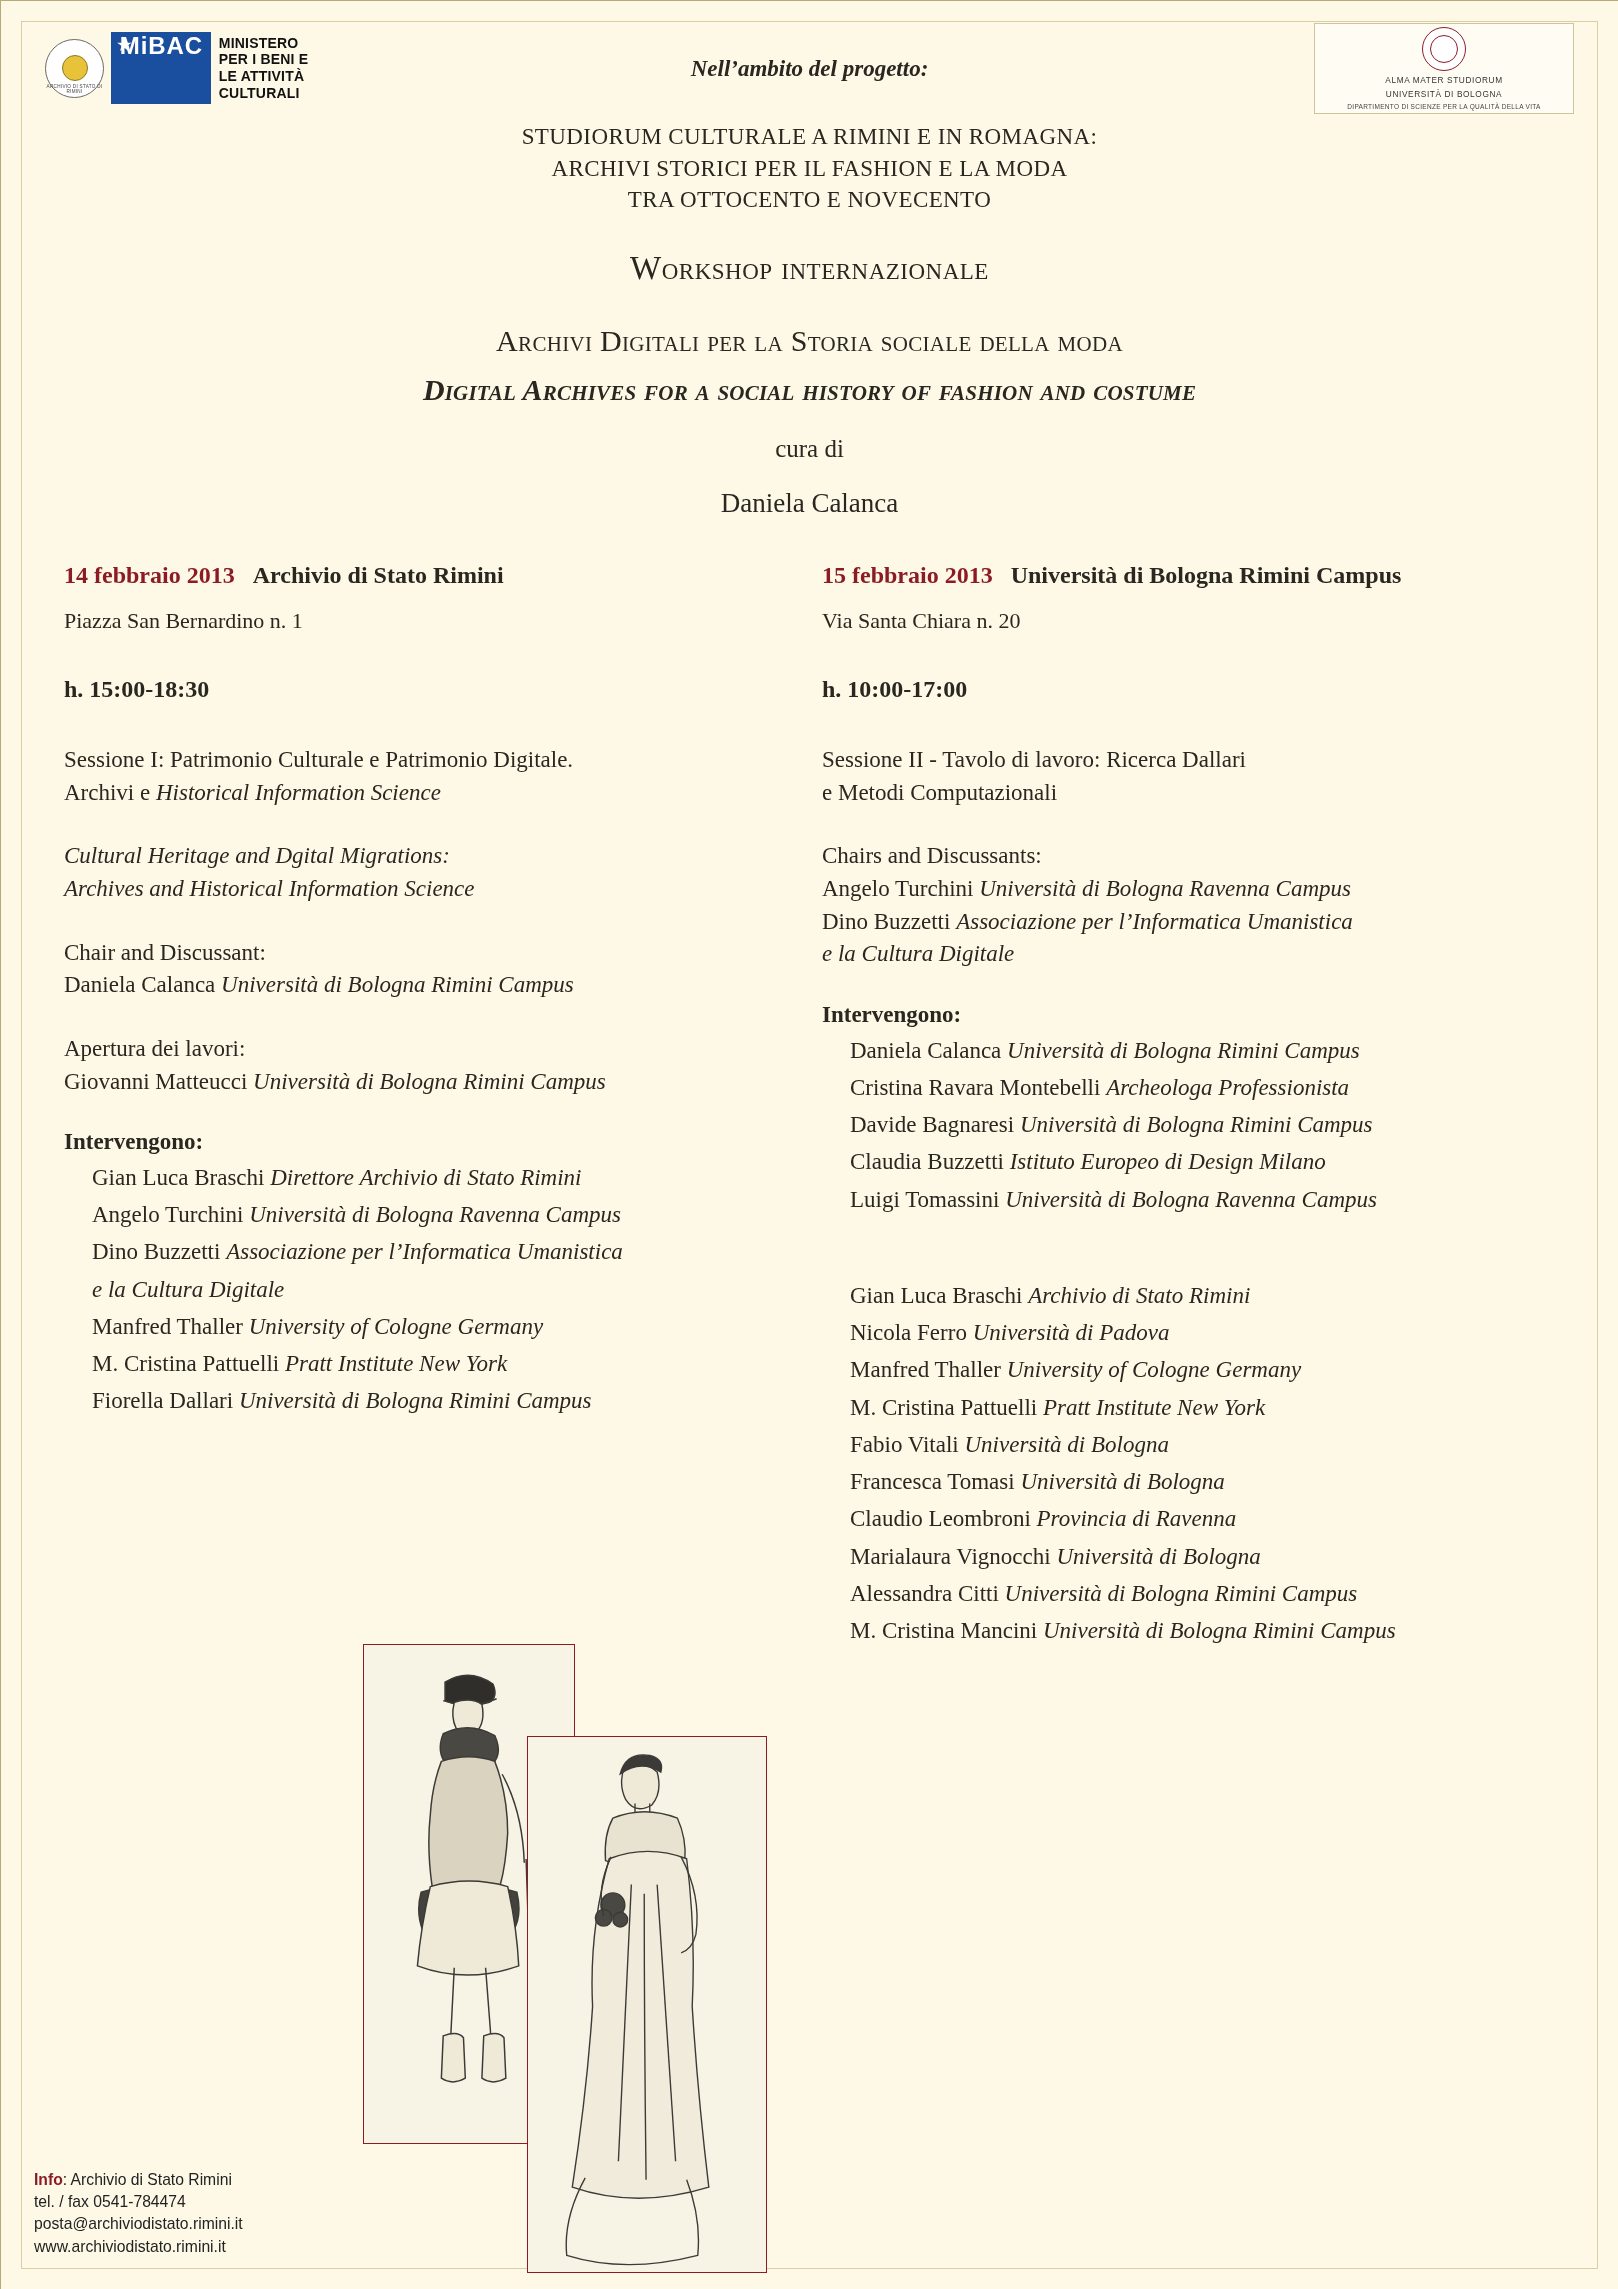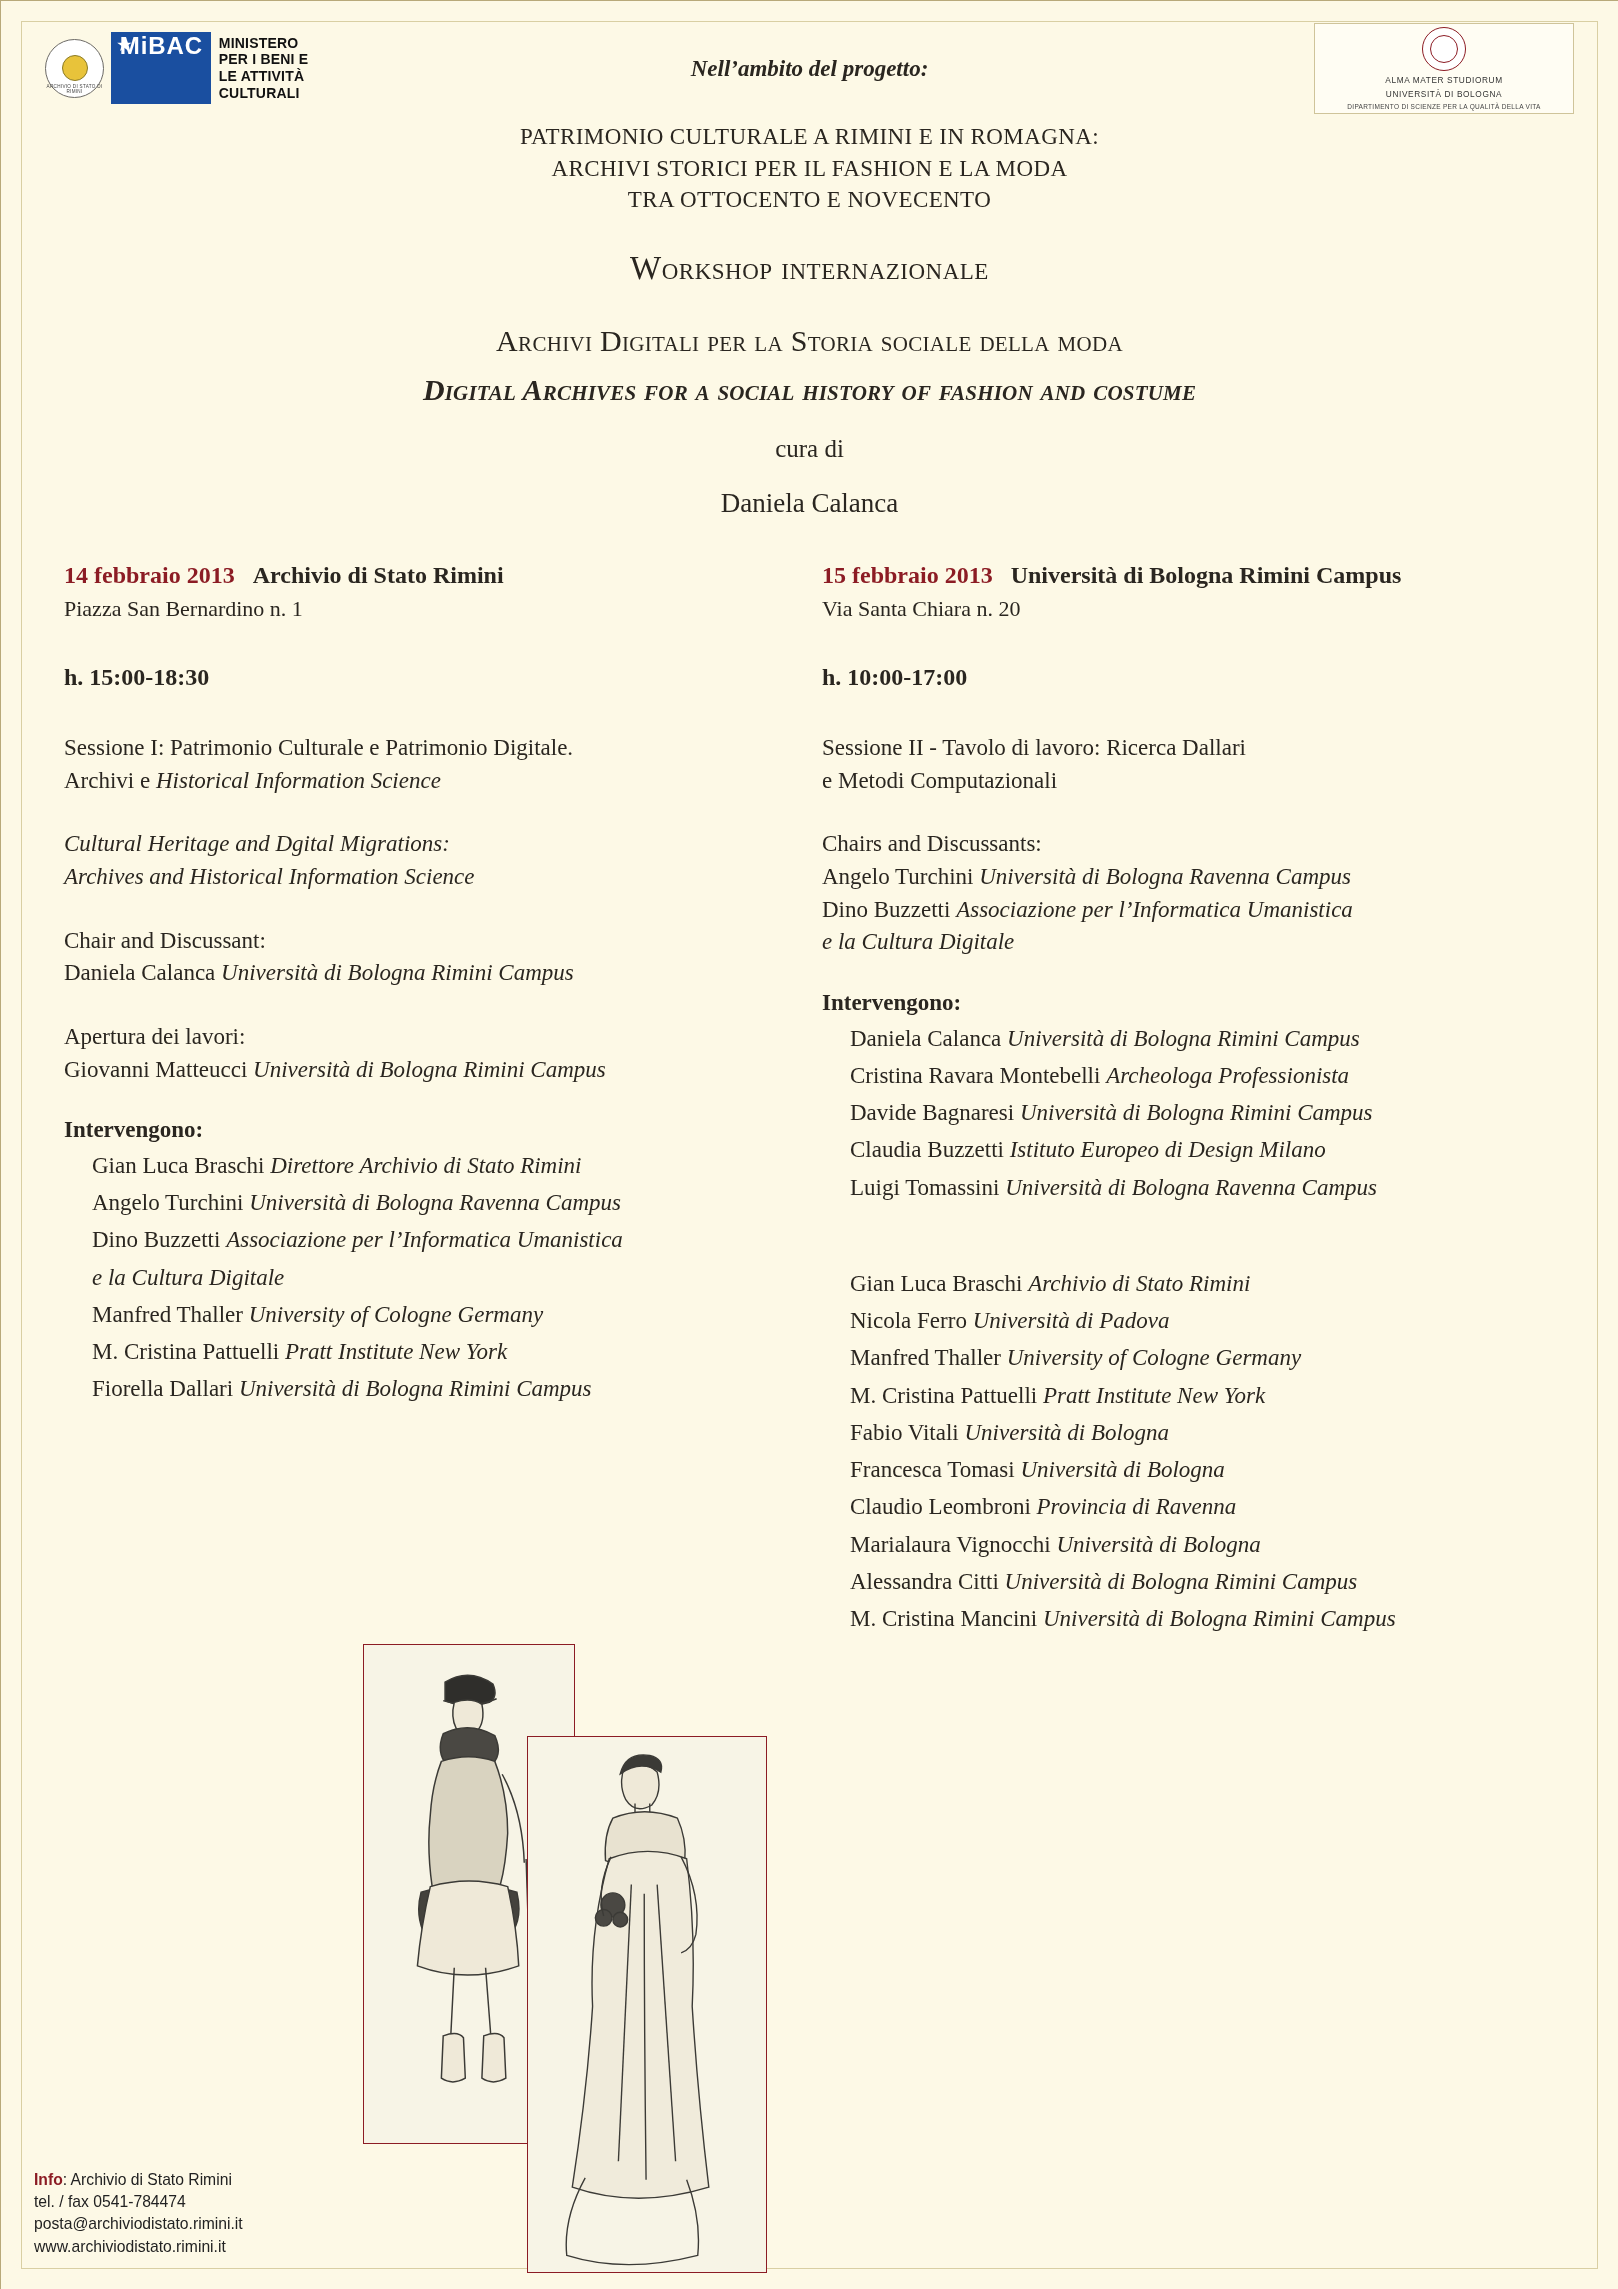--- a/index.html
+++ b/index.html
@@ -81,21 +81,21 @@
   .t-it{top:323px;font-size:30px;font-variant:small-caps;letter-spacing:0.3px;}
   .t-en{top:372px;font-size:30px;font-style:italic;font-weight:bold;font-variant:small-caps;letter-spacing:0.2px;}
   .cura{top:434px;font-size:25px;}
   .curator{top:487px;font-size:27px;}
 
   
   .col{position:absolute;top:561px;}
   .col-l{left:63px;width:757px;}
   .col-r{left:821px;width:748px;}
 
-  .dateline{font-size:24px;margin-bottom:7px;}
+  .dateline{font-size:24px;margin-bottom:19px;}
   .dateline .d{color:#8c1c24;font-weight:bold;}
   .dateline .p{font-weight:bold;}
   .venue{font-size:22px;margin:0 0 42px 0;}
   .hours{font-size:24px;font-weight:bold;margin:0 0 41px 0;}
   .para{font-size:23px;line-height:1.42;margin:0 0 31px 0;}
   .para.it{font-style:italic;}
   .para .it{font-style:italic;}
   .lbl{font-size:23px;font-weight:bold;margin:0 0 3.7px 0;}
   .people{font-size:23px;line-height:1.62;margin:0 0 28px 0;}
   .people.indent{padding-left:28px;}
@@ -147,21 +147,21 @@
     <div class="unibo-seal">
         <div class="in"></div>
       </div>
     <div class="unibo-t1">ALMA MATER STUDIORUM</div>
     <div class="unibo-t2">UNIVERSITÀ DI BOLOGNA</div>
     <div class="unibo-t3">DIPARTIMENTO DI SCIENZE PER LA QUALITÀ DELLA VITA</div>
   </div>
 
   <div class="hdr ambito">Nell’ambito del progetto:</div>
   <div class="hdr proj">
-    <span class="l">PATRIMONIO CULTURALE A RIMINI E IN ROMAGNA:</span>
+    <span class="l">STUDIORUM CULTURALE A RIMINI E IN ROMAGNA:</span>
     <span class="l">ARCHIVI STORICI PER IL FASHION E LA MODA</span>
     <span class="l">TRA OTTOCENTO E NOVECENTO</span>
   </div>
   <div class="hdr ws">Workshop internazionale</div>
   <div class="hdr t-it">Archivi Digitali per la Storia sociale della moda</div>
   <div class="hdr t-en">Digital Archives for a social history of fashion and costume</div>
   <div class="hdr cura">cura di</div>
   <div class="hdr curator">Daniela Calanca</div>
 
   <div class="col col-l">

